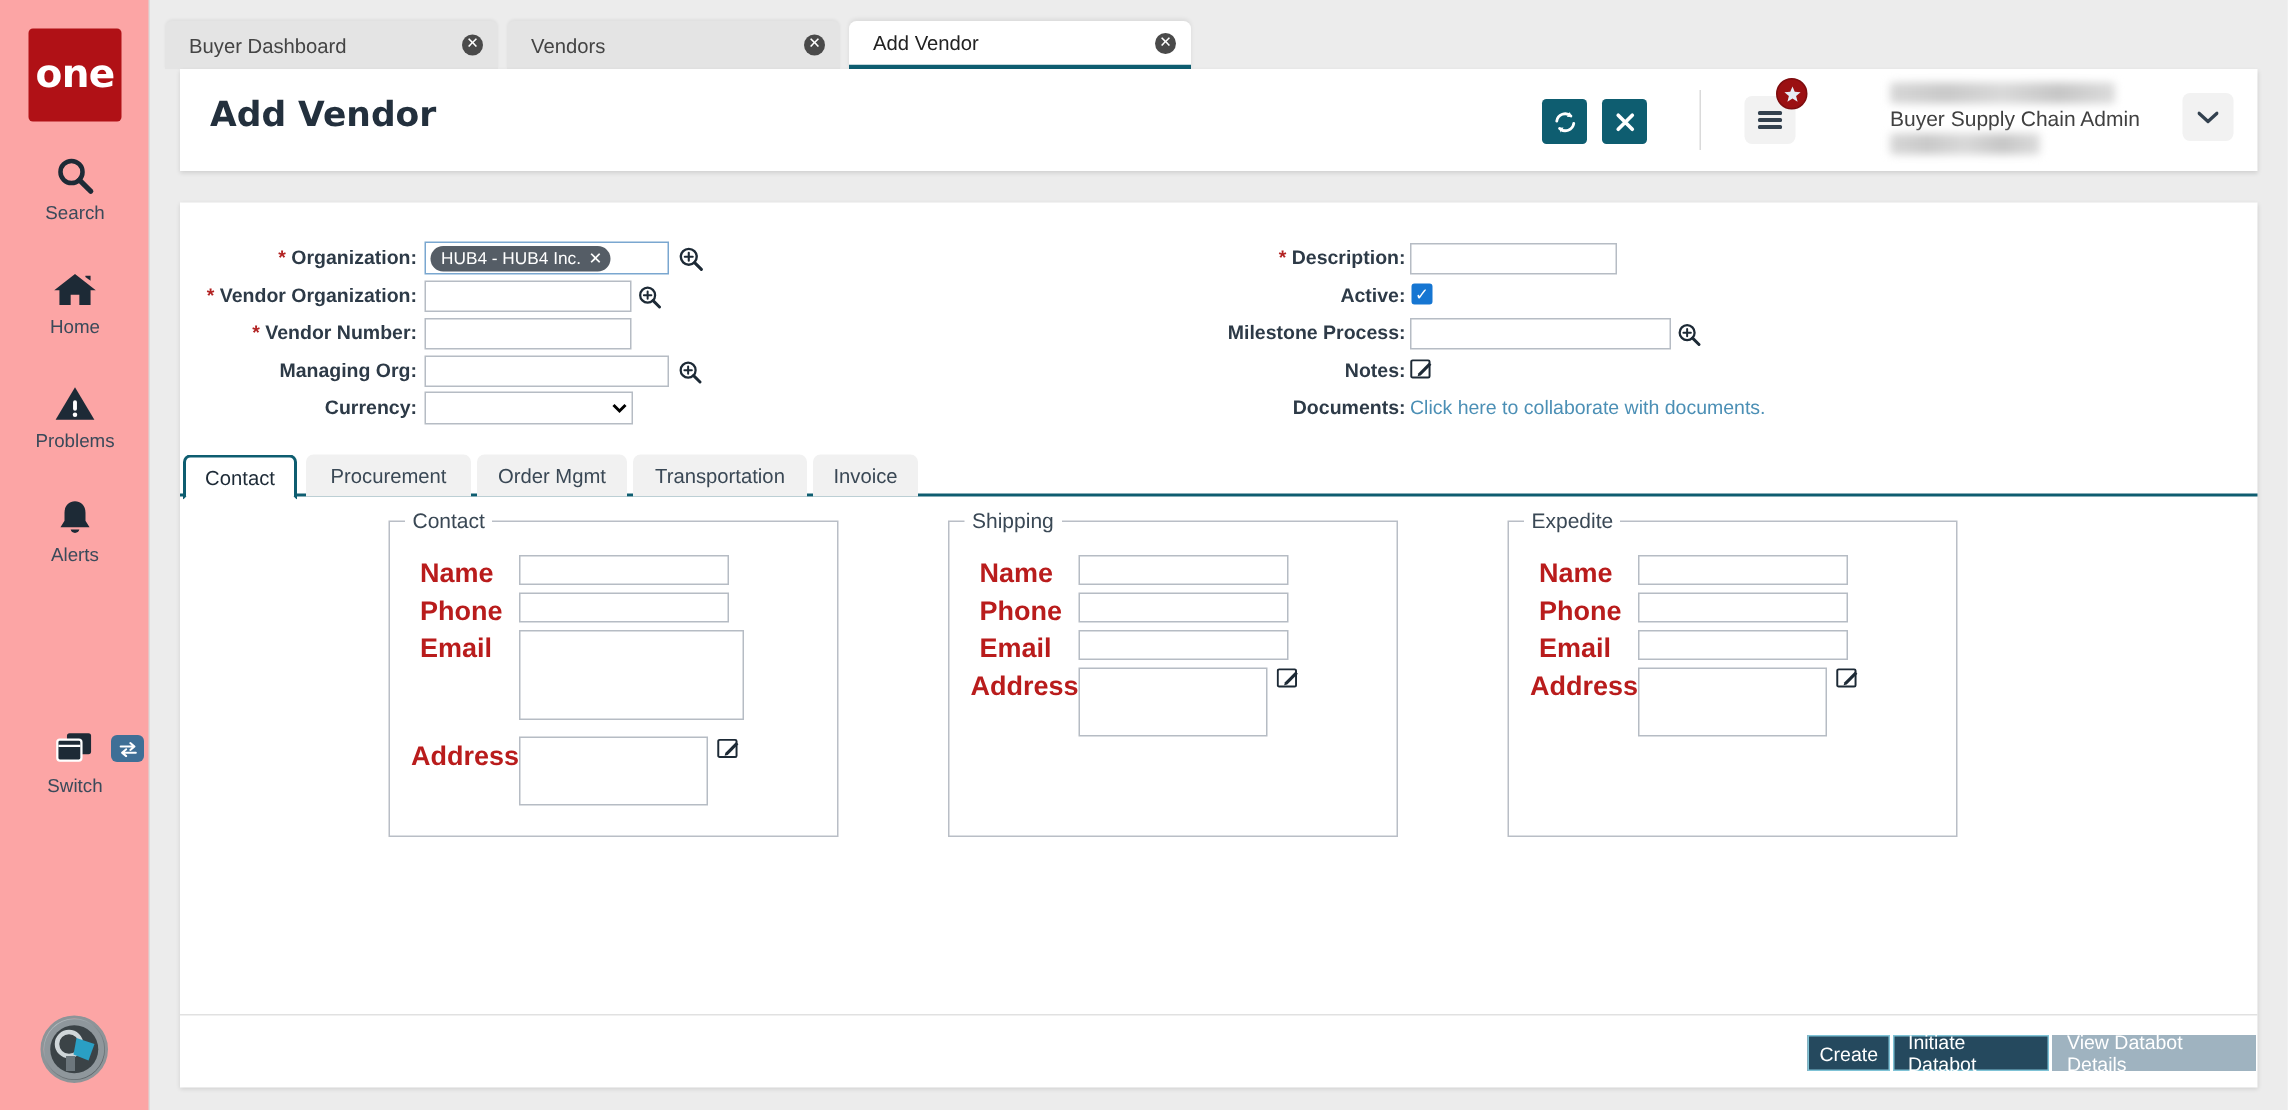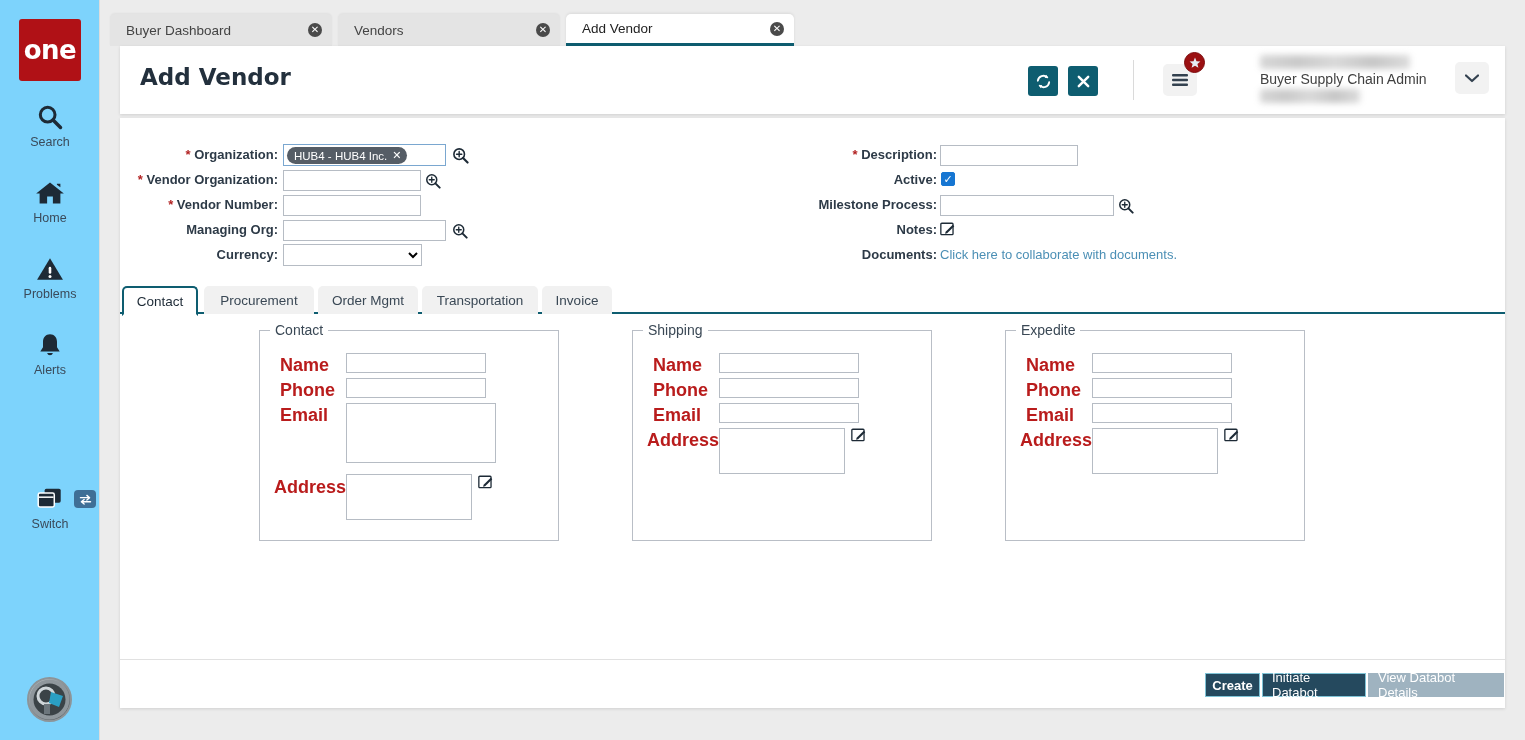--- a/index.html
+++ b/index.html
@@ -8,21 +8,21 @@
     width: 1525px; height: 740px;
     background: #ececec;
     font-family: "Liberation Sans", sans-serif;
     overflow: hidden;
   }
 
   
   #left-rail {
     position: absolute; left: 0; top: 0;
     width: 100px; height: 740px;
-    background: #7dd3fc;
+    background: #fca5a5;
     border-right: 1px solid #dcdcdc;
     z-index: 5;
   }
   .brand-logo {
     position: absolute; left: 19px; top: 19px;
     width: 62px; height: 62px;
     background: #b01116;
     border-radius: 3px;
     display: flex; align-items: center; justify-content: center;
   }
@@ -139,21 +139,21 @@
   }
   #user-chevron {
     position: absolute; left: 1335px; top: 16px;
     width: 34px; height: 32px; border-radius: 5px;
     background: #f2f2f2; cursor: pointer;
     display: flex; align-items: center; justify-content: center;
   }
 
   
   #main-card {
-    position: absolute; left: 120px; top: 118px;
+    position: absolute; left: 120px; top: 135px;
     width: 1385px; height: 590px;
     background: #ffffff;
     box-shadow: 0 1px 3px rgba(0,0,0,0.12);
   }
 
   
   .form-col { position: absolute; top: 26px; }
   .frow { position: relative; height: 25px; margin-bottom: 0; }
   .flabel {
     position: absolute; right: 0; top: 3px;
@@ -574,21 +574,21 @@
     <textarea class="subinput" style="left: 86px; top: 97px; width: 126px; height: 46px;"></textarea>
     <div class="edit-ico" style="left:218px; top:96px;">
       <svg width="15" height="15" viewBox="0 0 16 16">
           <rect x="0.9" y="2.4" width="13" height="12.2" rx="1" fill="none" stroke="#1d2a36" stroke-width="1.4"></rect>
           <path d="M6 11.5 L13.6 3.9 L15.2 5.5 L7.6 13.1 L5.4 13.7 Z" fill="#1d2a36"></path>
         </svg>
     </div>
   </div>
 
   <div id="footer-bar">
-    <div class="fbtn primary" style="left:1085px; width:55px;font-weight:bold;">
+    <div class="fbtn primary" style="left:1085px; width:55px;">
       <span>Create</span>
     </div>
     <div class="fbtn primary" style="left:1142px; width:104px;">
       <span>Initiate Databot</span>
     </div>
     <div class="fbtn disabled" style="left:1248px; width:136px;">
       <span>View Databot Details</span>
     </div>
   </div>
 </div>

